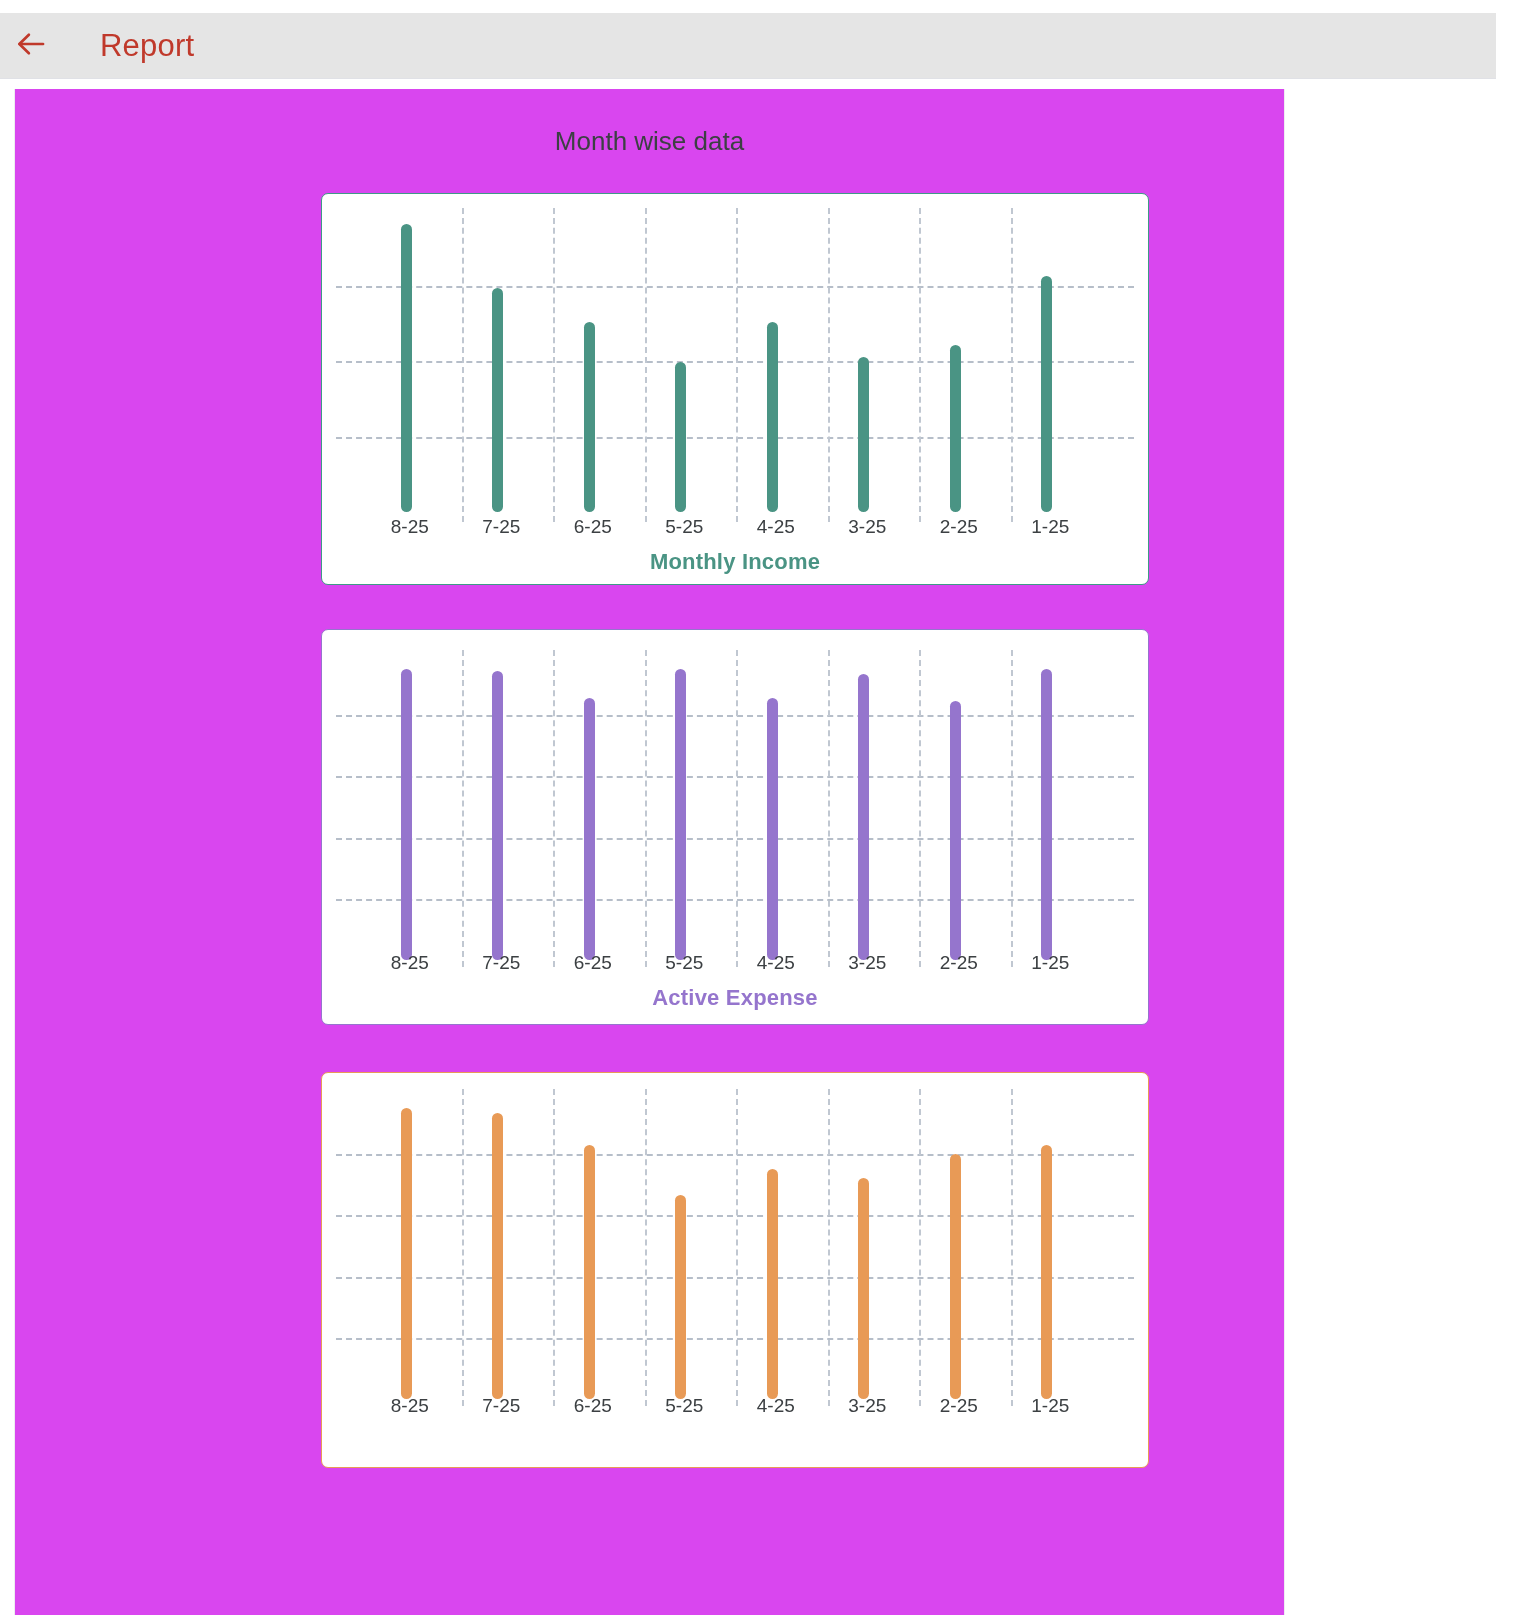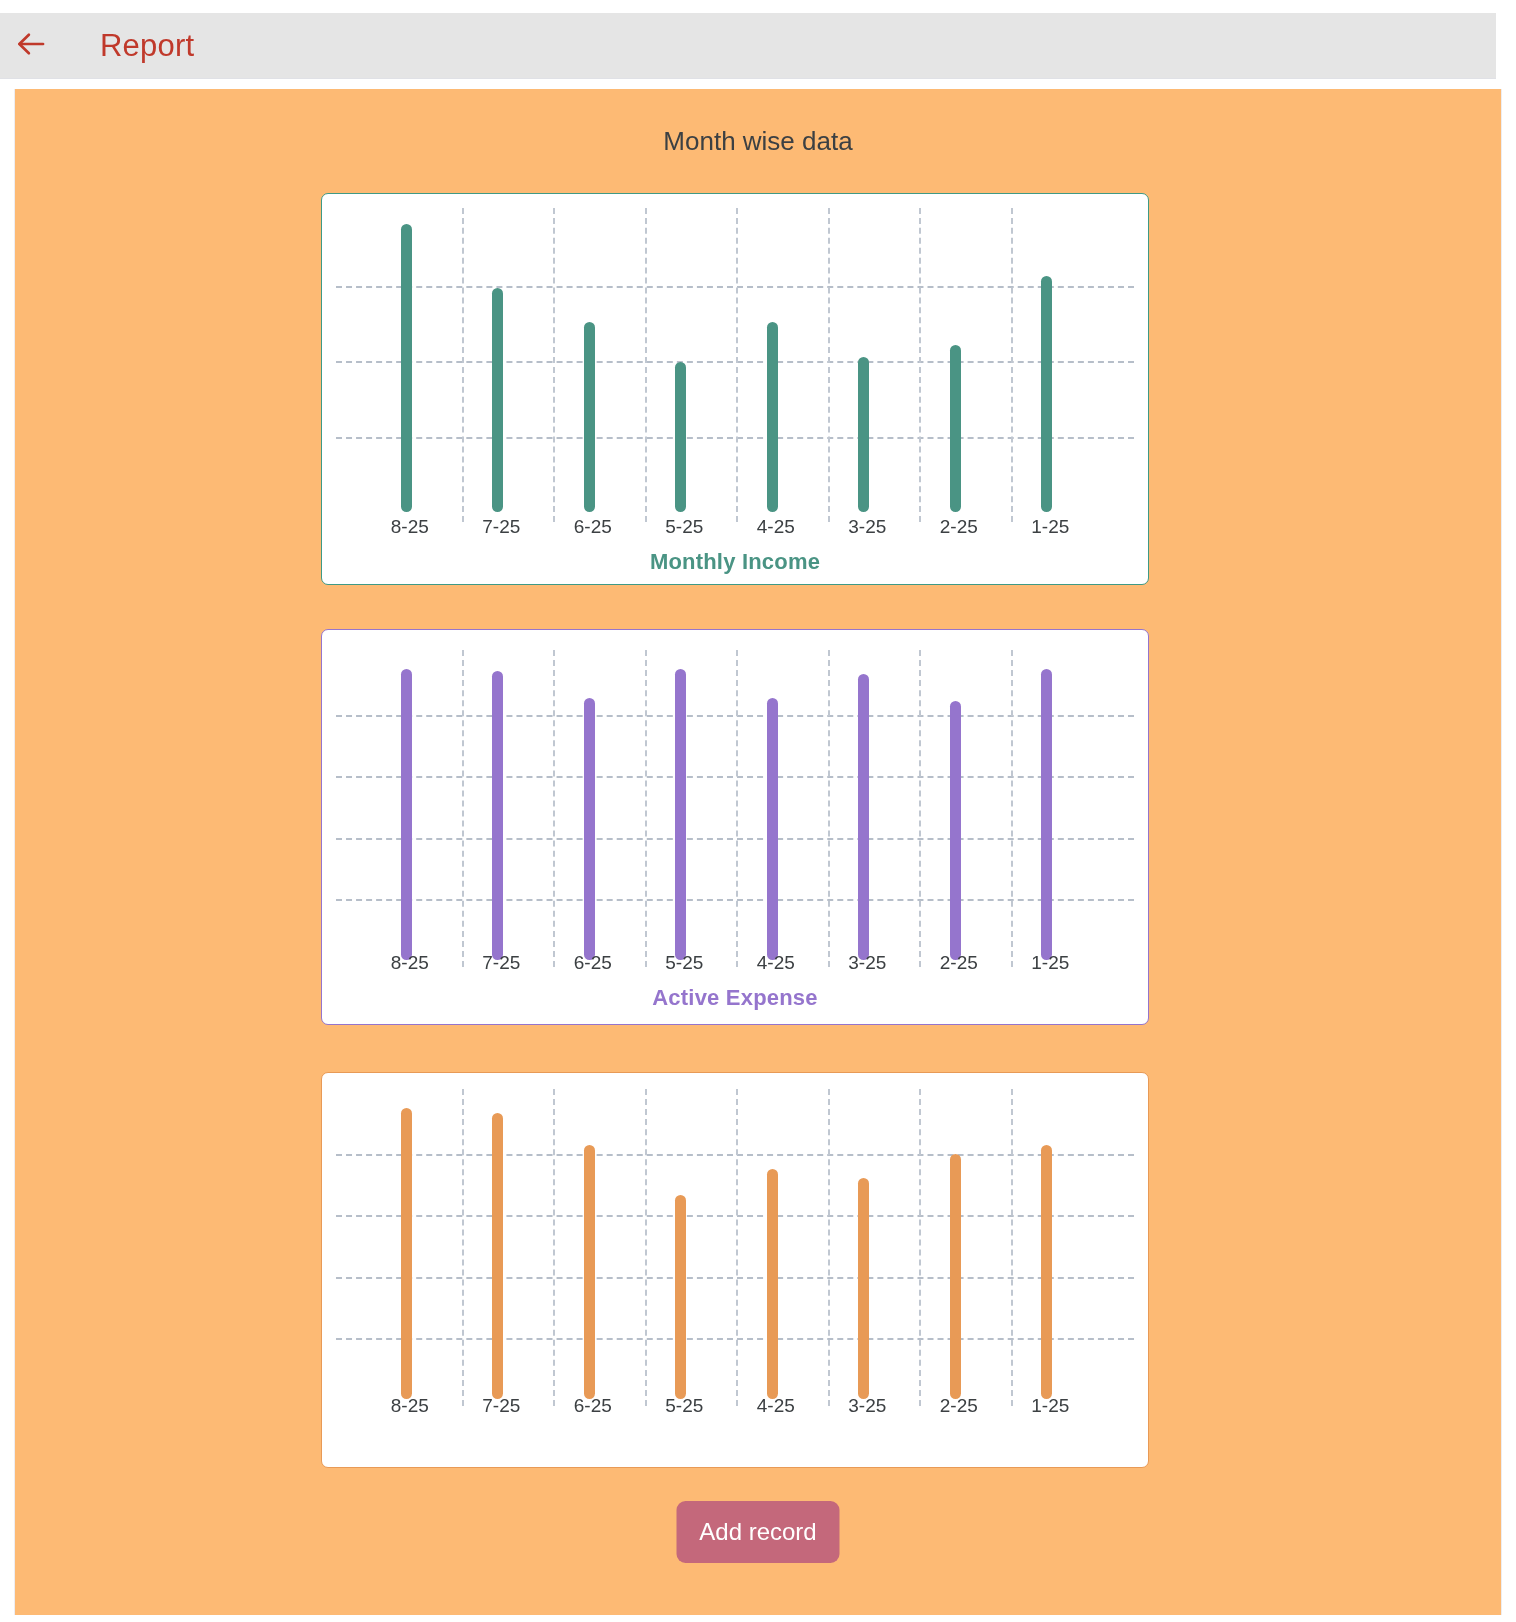--- a/index.html
+++ b/index.html
@@ -25,22 +25,22 @@
   }
   .appbar-title{
     margin-left:46px;
     font-size:31px;
     color:#c0392b;
     letter-spacing:.2px;
   }
   
   .page{
     position:absolute;left:14px;top:89px;
-    width:1488px;height:1533px;
-    background:#fdba74;
+    width:1271px;height:1533px;
+    background:#d946ef;
     box-sizing:border-box;
     border-left:1px solid #ededf1;
     border-right:1px solid #ededf1;
     overflow:hidden;
   }
   .page-title{
     text-align:center;
     font-size:26px;
     color:#3c4043;
     margin-top:37px;
@@ -225,16 +225,15 @@
         <div class="tick" style="left: 175.25px;">7-25</div>
         <div class="tick" style="left: 266.75px;">6-25</div>
         <div class="tick" style="left: 358.25px;">5-25</div>
         <div class="tick" style="left: 449.75px;">4-25</div>
         <div class="tick" style="left: 541.25px;">3-25</div>
         <div class="tick" style="left: 632.75px;">2-25</div>
         <div class="tick" style="left: 724.25px;">1-25</div>
       </div>
   </div>
 
-  <button class="add-record">Add record</button>
 </div>
 
 <div class="bottom-strip"></div>
 
 </body></html>

